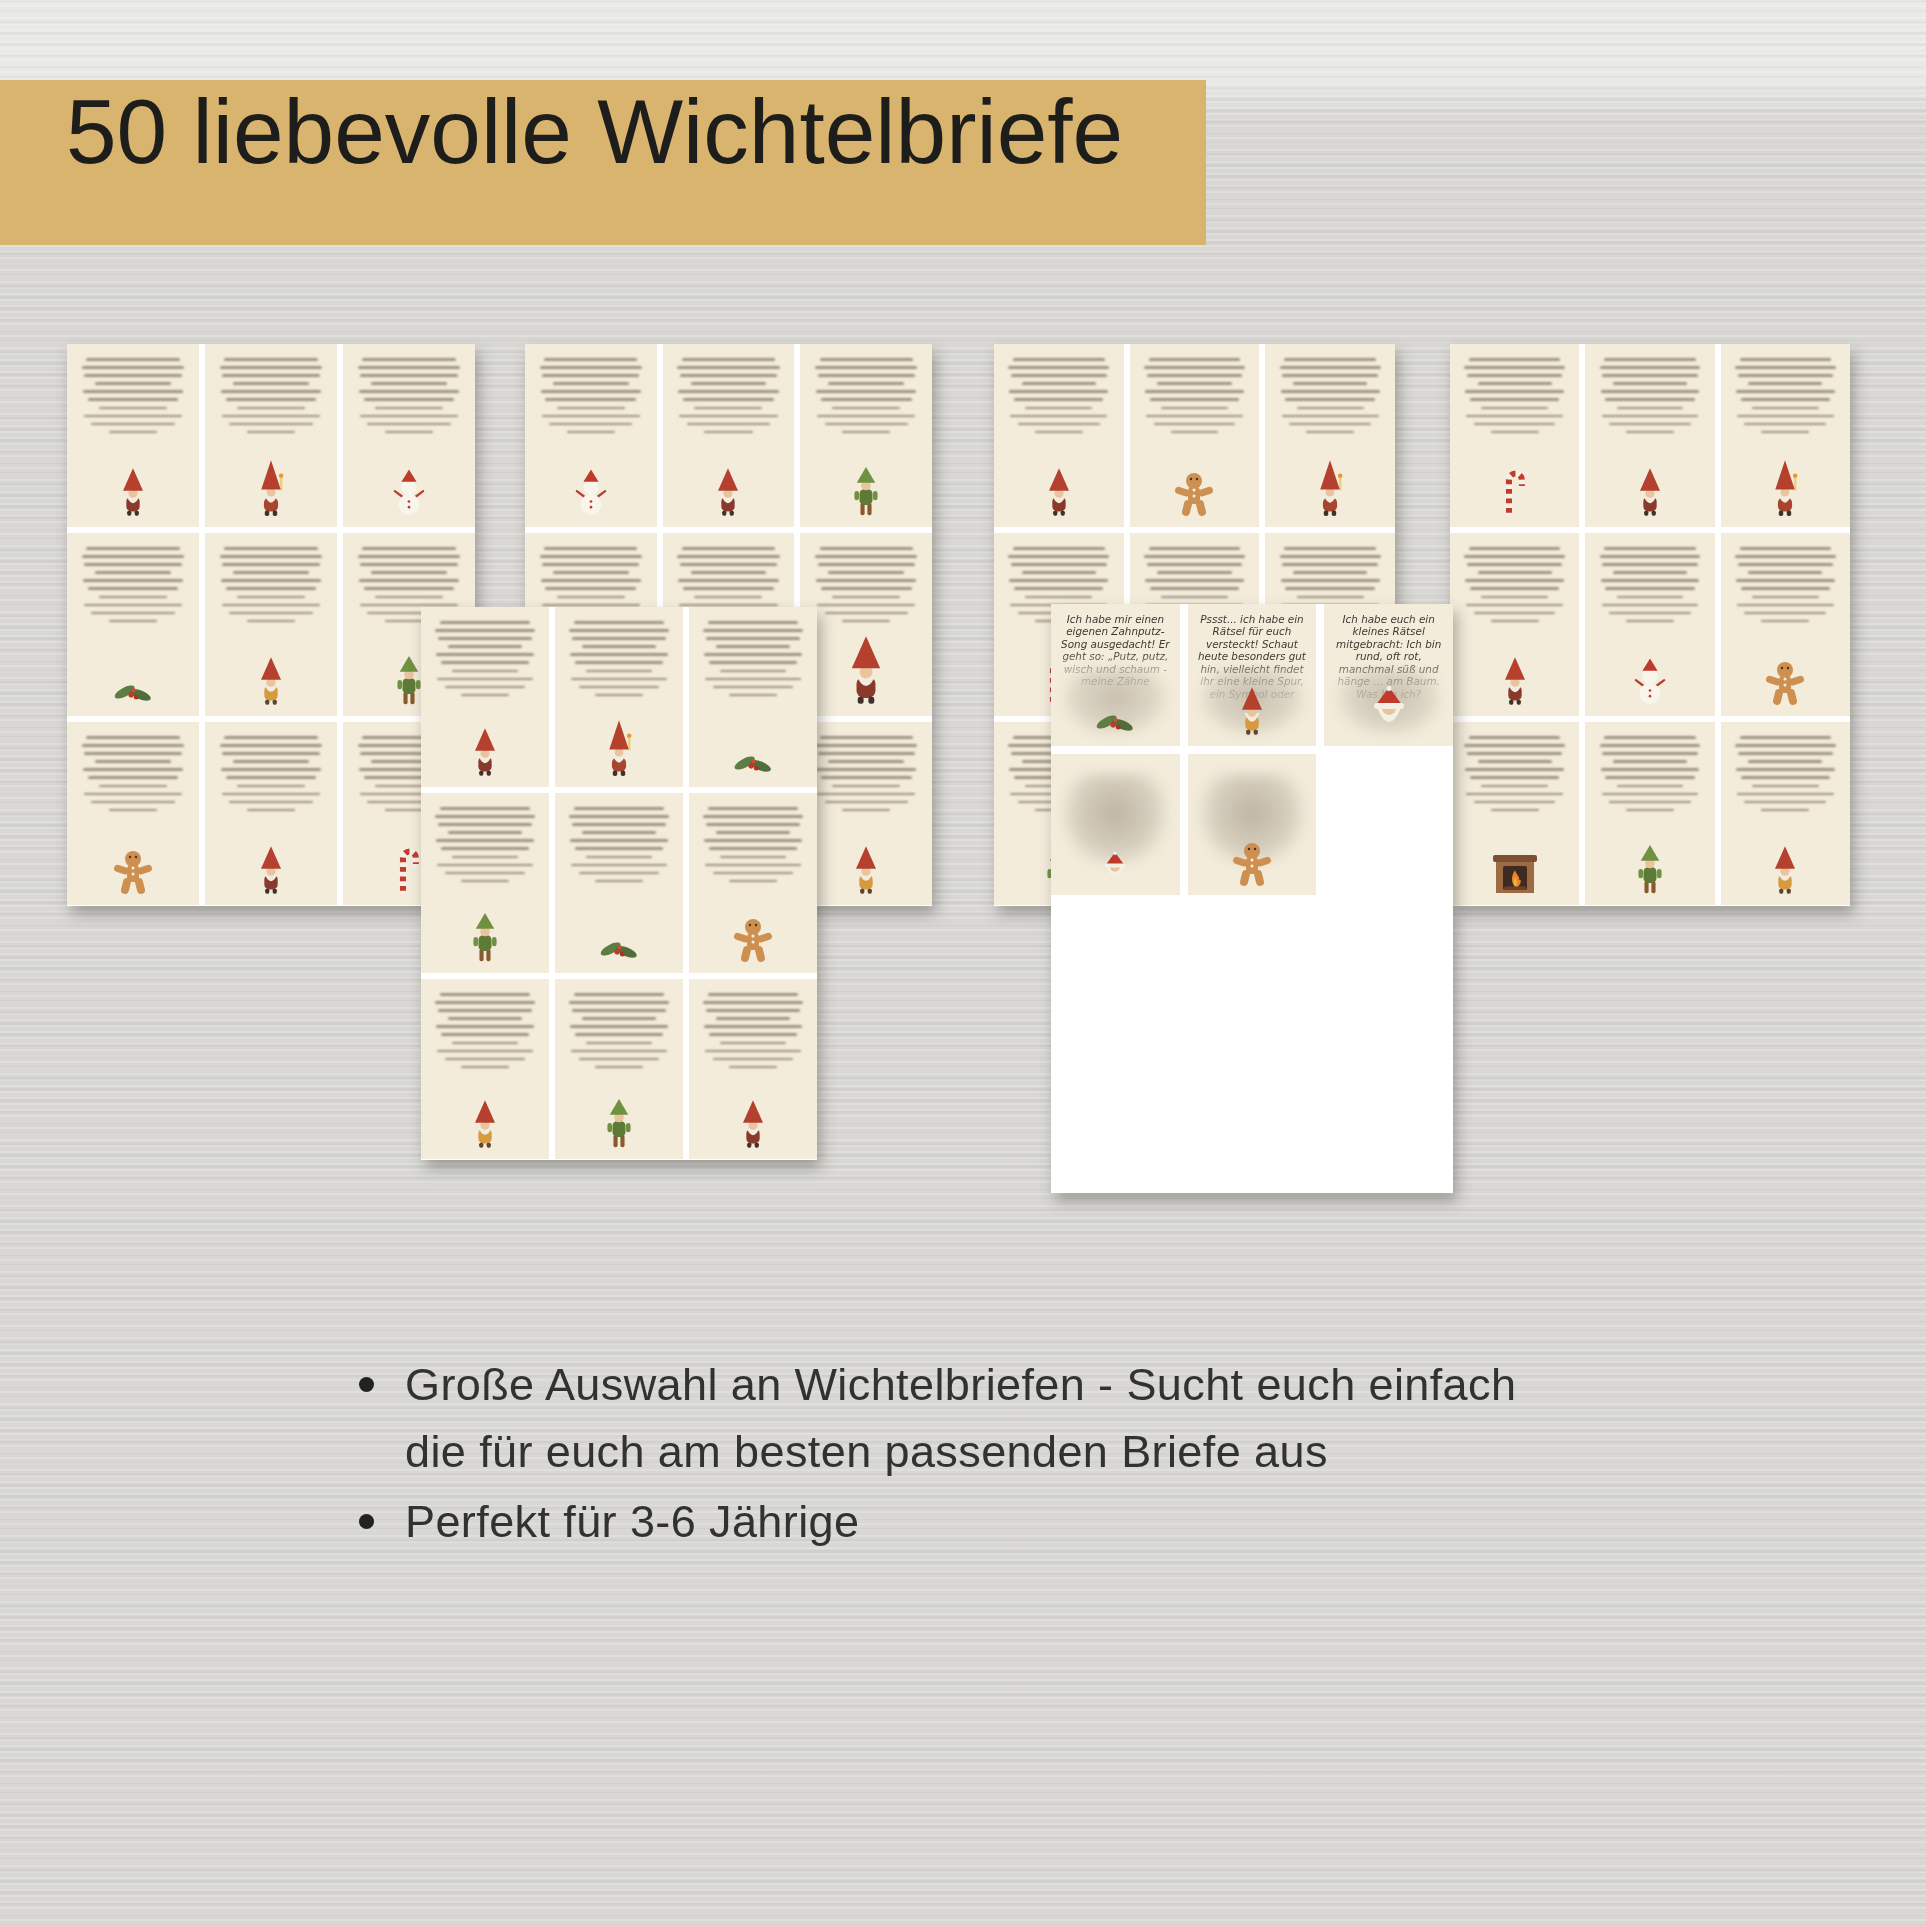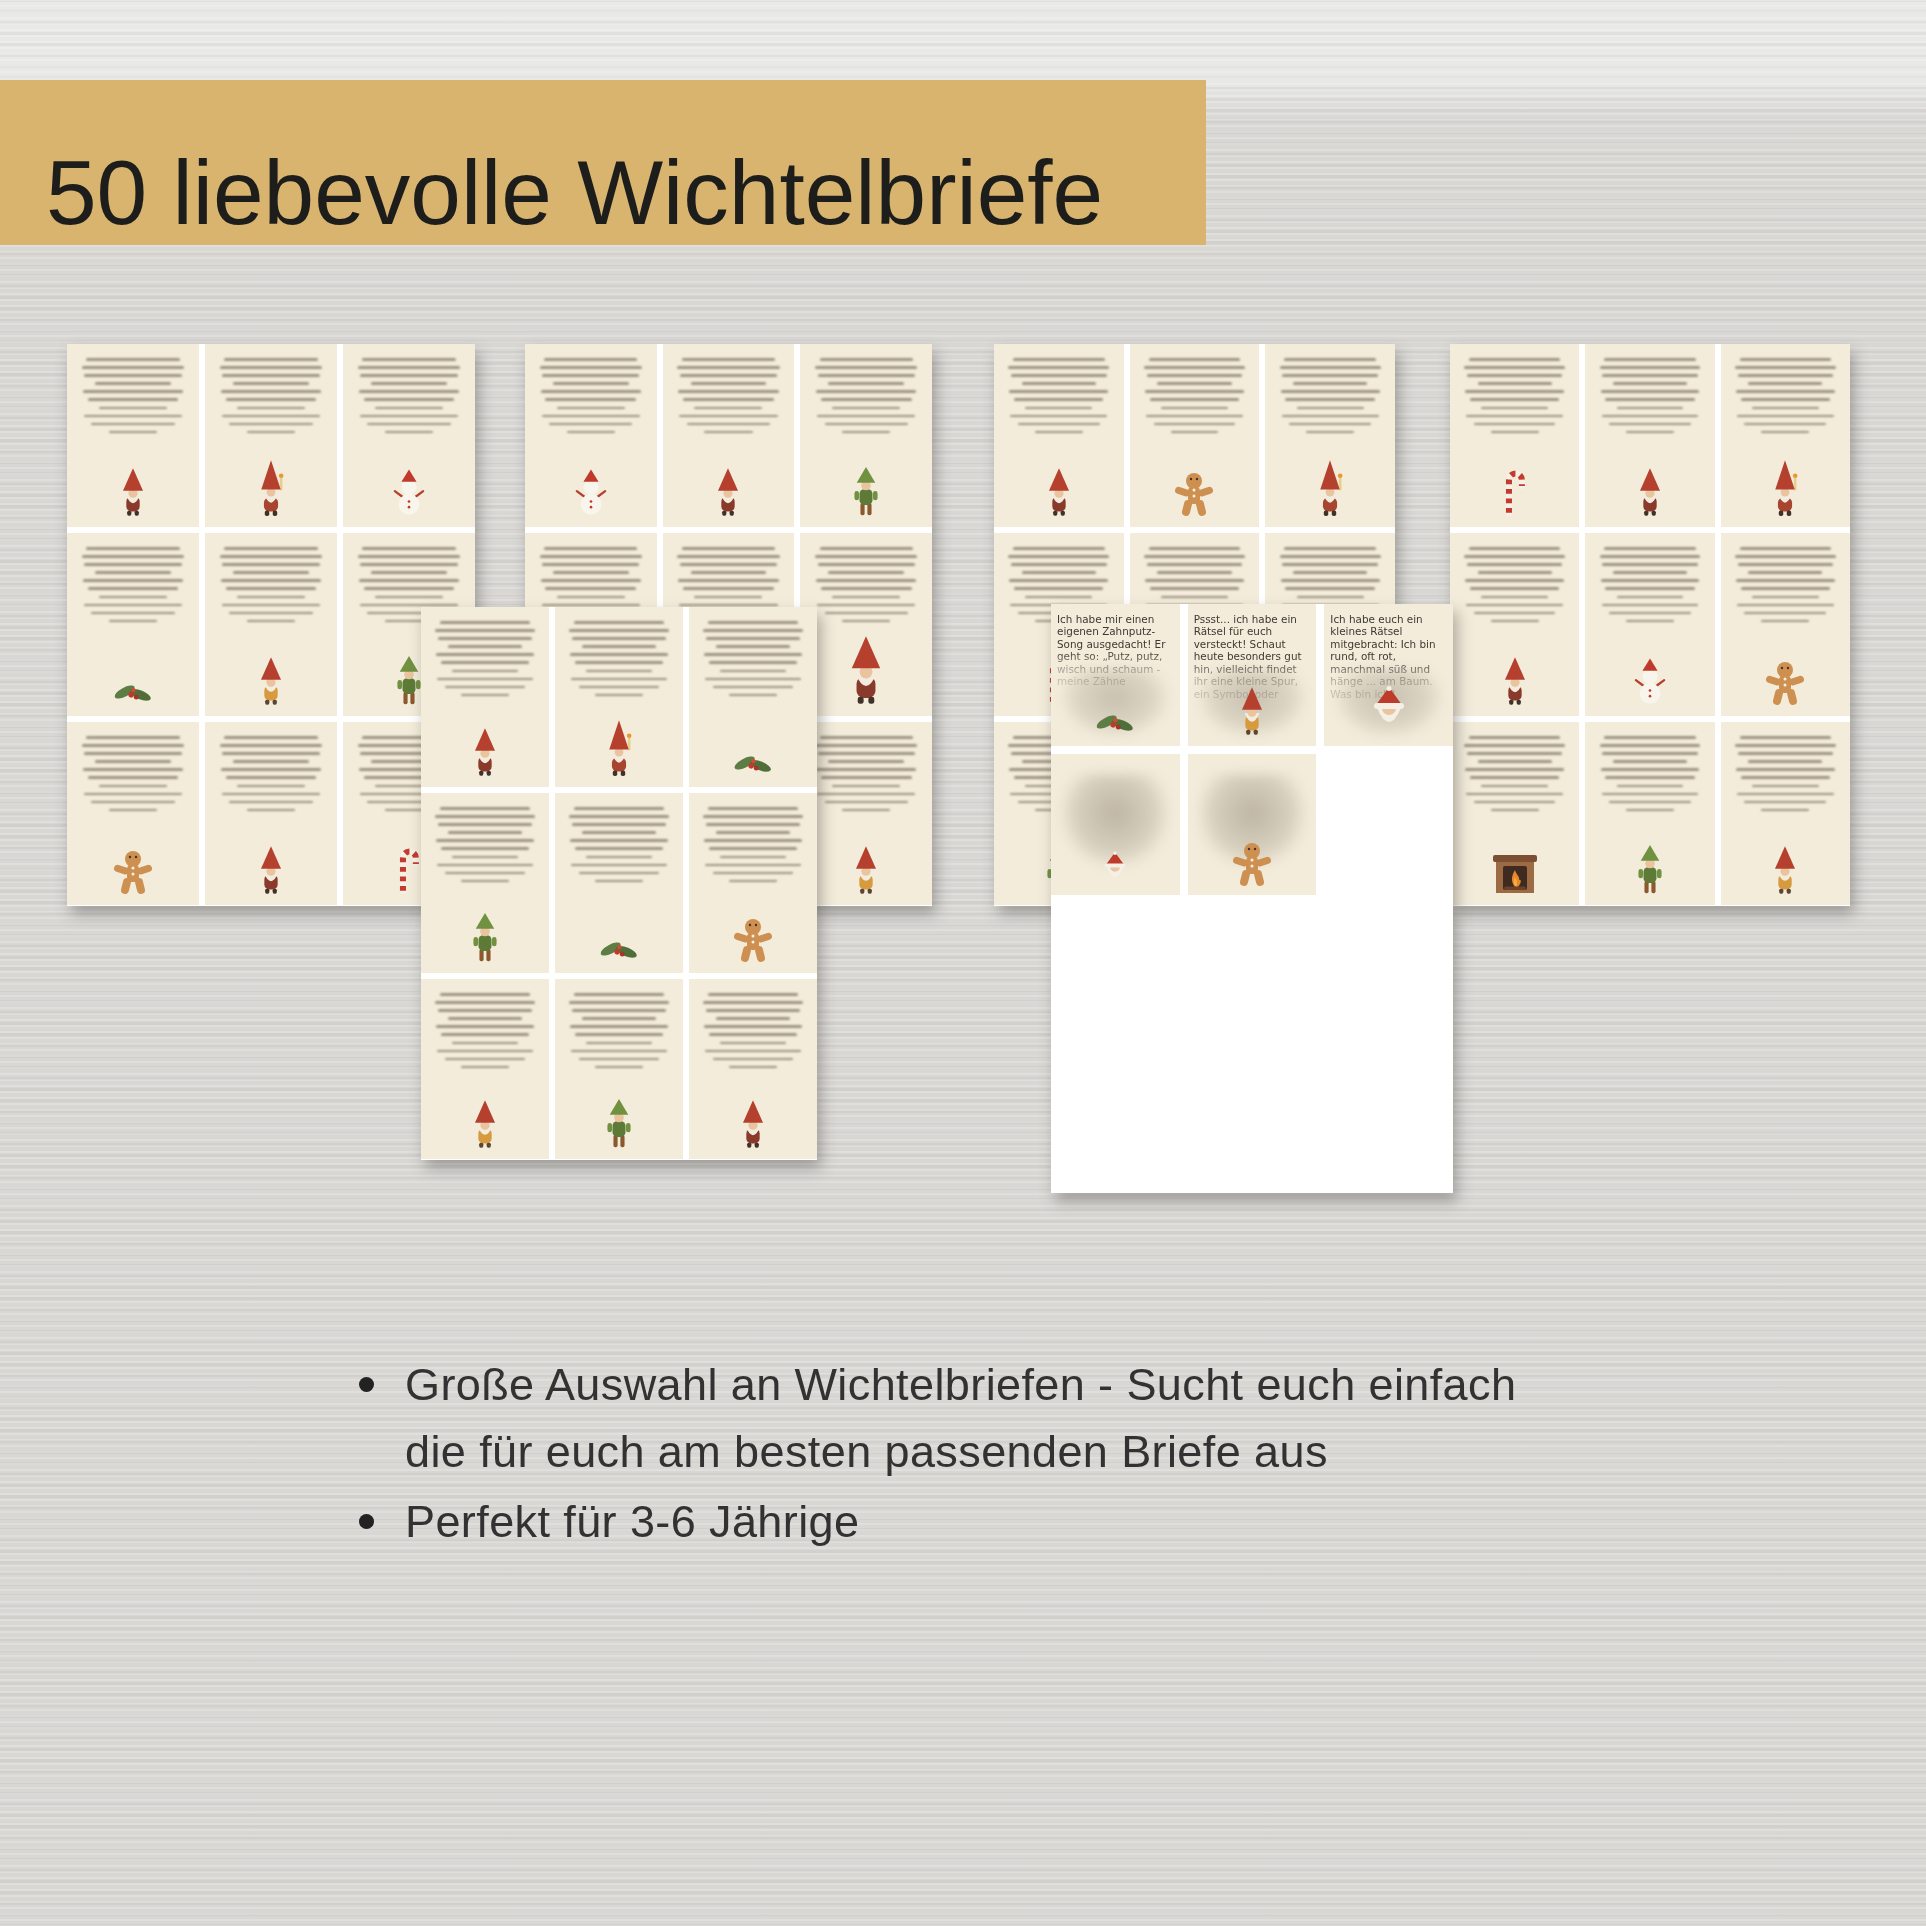--- a/index.html
+++ b/index.html
@@ -8,21 +8,21 @@
     background-color:#d8d7d4;
     background-image:
       repeating-linear-gradient(0deg, rgba(255,255,255,.20) 0 2px, rgba(255,255,255,0) 2px 6px),
       repeating-linear-gradient(0deg, rgba(150,148,142,.10) 0 3px, rgba(150,148,142,0) 3px 11px),
       linear-gradient(180deg, #e9e9e7 0 79px, #d8d7d4 119px);
     font-family:"Liberation Sans", sans-serif;
   }
   
   .banner{
     position:absolute;left:0;top:80px;width:1206px;height:165px;
-    background:#d8b46f;display:flex;align-items:flex-end;box-sizing:border-box;padding-left:46px;
+    background:#d8b46f;display:flex;align-items:flex-start;box-sizing:border-box;padding-left:66px;
   }
   .banner h1{
     margin:0;font-family:"Liberation Sans",sans-serif;font-weight:300;
     font-size:91px;letter-spacing:0;color:#1d1d1b;white-space:nowrap;
   }
   
   .page{position:absolute;background:#ffffff;box-shadow:4px 8px 14px rgba(75,72,66,.42);}
   .page .grid{display:grid;grid-template-columns:repeat(3,1fr);gap:6px;width:100%;height:100%;}
   .page--back-1{left:67px;top:344px;width:408px;height:562px;z-index:1;}
   .page--back-2{left:525px;top:344px;width:407px;height:562px;z-index:1;}
@@ -39,24 +39,25 @@
   .bars{position:absolute;top:14px;left:9%;width:82%;filter:blur(1.2px);}
   .bars b{display:block;height:2.6px;margin:0 auto 5.5px;background:rgba(104,90,72,.60);border-radius:2px;}
   .bars b:nth-child(1){width:86%;}  .bars b:nth-child(2){width:95%;}
   .bars b:nth-child(3){width:90%;}  .bars b:nth-child(4){width:70%;}
   .bars b:nth-child(5){width:93%;}  .bars b:nth-child(6){width:84%;}
   .bars b:nth-child(7){width:63%;}  .bars b:nth-child(8){width:91%;}
   .bars b:nth-child(9){width:77%;}  .bars b:nth-child(10){width:45%;}
   .card-text{
     position:relative;z-index:2;
     font-family:"DejaVu Sans",sans-serif;font-weight:500;
-    font-size:10.4px;line-height:1.2;color:#3c3932;
+    font-size:10.4px;line-height:1.2;color:#3c3932;text-align:center;
     padding:9px 6px 0;
     -webkit-mask-image:linear-gradient(#000 56%, rgba(0,0,0,.35) 80%, rgba(0,0,0,.18));
     mask-image:linear-gradient(#000 56%, rgba(0,0,0,.35) 80%, rgba(0,0,0,.18));
+    font-style:italic;
   }
   .blob{
     position:absolute;left:8%;right:8%;top:14%;bottom:20%;z-index:1;
     background:radial-gradient(ellipse at 50% 42%, rgba(146,136,120,.55), rgba(146,136,120,.28) 52%, rgba(146,136,120,0) 74%);
     filter:blur(6px);
   }
   .card--readable .blob{top:46%;bottom:6%;opacity:.8;}
   .icon{position:absolute;bottom:10px;left:50%;transform:translateX(-50%);z-index:3;filter:blur(0.4px);line-height:0;}
   .card--blob .icon{bottom:8px;}
   

